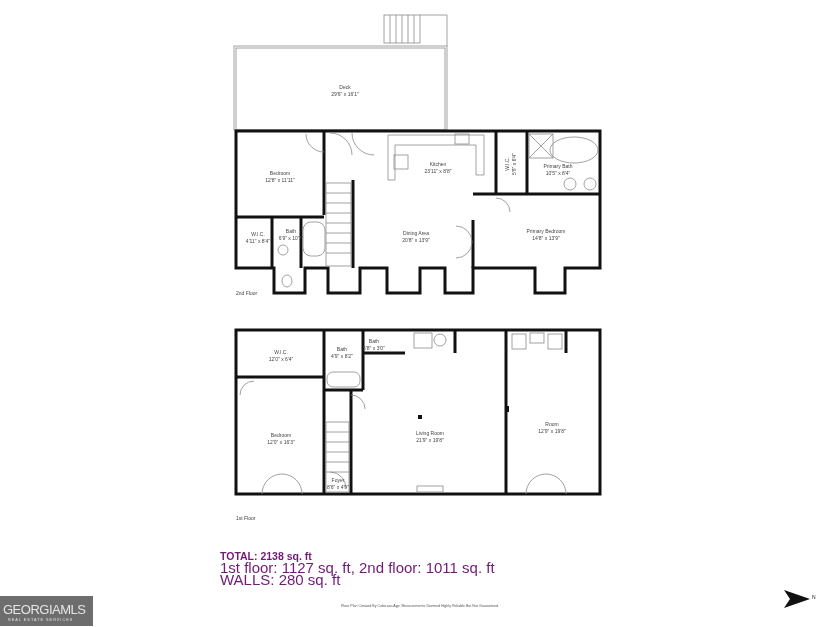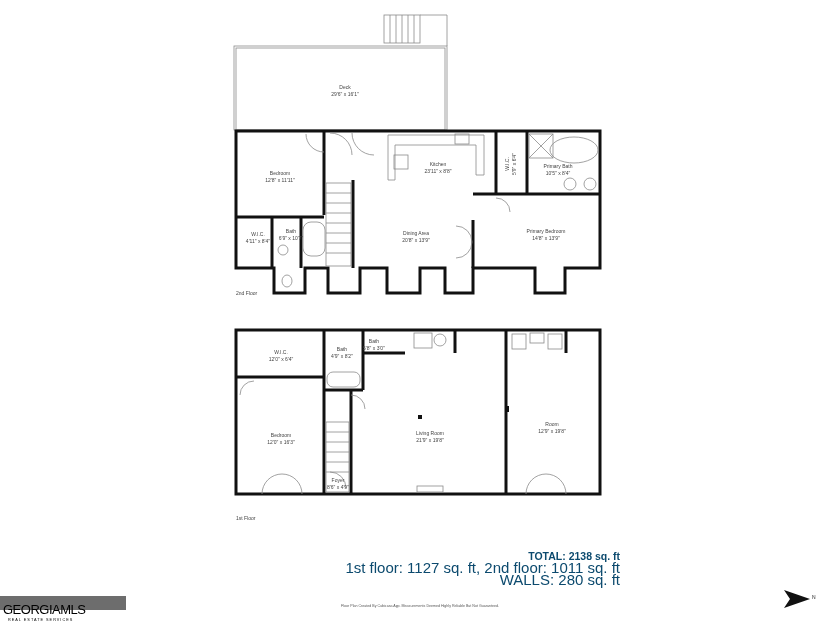--- a/index.html
+++ b/index.html
@@ -1,24 +1,24 @@
 <!DOCTYPE html>
 <html><head>
 <meta charset="utf-8">
 <style>
   html, body { margin:0; padding:0; background:#ffffff; }
   body { width:836px; height:627px; position:relative; overflow:hidden; font-family:"Liberation Sans", sans-serif; color:#333; }
   .plan { position:absolute; left:0; top:0; width:836px; height:627px; }
   .lbl { position:absolute; text-align:center; font-size:5px; line-height:7px; color:#444; white-space:nowrap; transform:translateX(-50%); }
   .floor-lbl { position:absolute; font-size:5px; color:#444; }
-  .summary { position:absolute; left:220px; top:550px; width:400px; text-align:right; color:#0c4a6e; }
+  .summary { position:absolute; left:220px; top:550px; width:400px; text-align:left; color:#701a75; }
   .summary .total { font-weight:bold; font-size:10.5px; line-height:12px; }
   .summary .line { font-size:15px; line-height:11.5px; }
   .disclaimer { position:absolute; left:220px; top:604px; width:400px; text-align:center; font-size:3.6px; color:#555; }
-  .logo { position:absolute; left:0; top:596px; width:93px; height:14px; background:#6d6d6d; color:#000000;padding-left:33px; }
+  .logo { position:absolute; left:0; top:596px; width:93px; height:30px; background:#6d6d6d; color:#e5e5e5; }
   .logo .main { position:absolute; left:3px; top:6px; font-size:13px; letter-spacing:-0.5px; font-weight:normal; }
   .logo .sub { position:absolute; left:8px; top:22px; font-size:3.8px; letter-spacing:1px; }
   .north { position:absolute; left:784px; top:588px; }
   .north-lbl { position:absolute; left:812px; top:594px; font-size:5px; color:#222; }
 </style>
 </head>
 <body>
 
 <svg class="plan" width="836" height="627" viewBox="0 0 836 627">
   <g fill="none" stroke="#8a8a8a" stroke-width="0.8">

